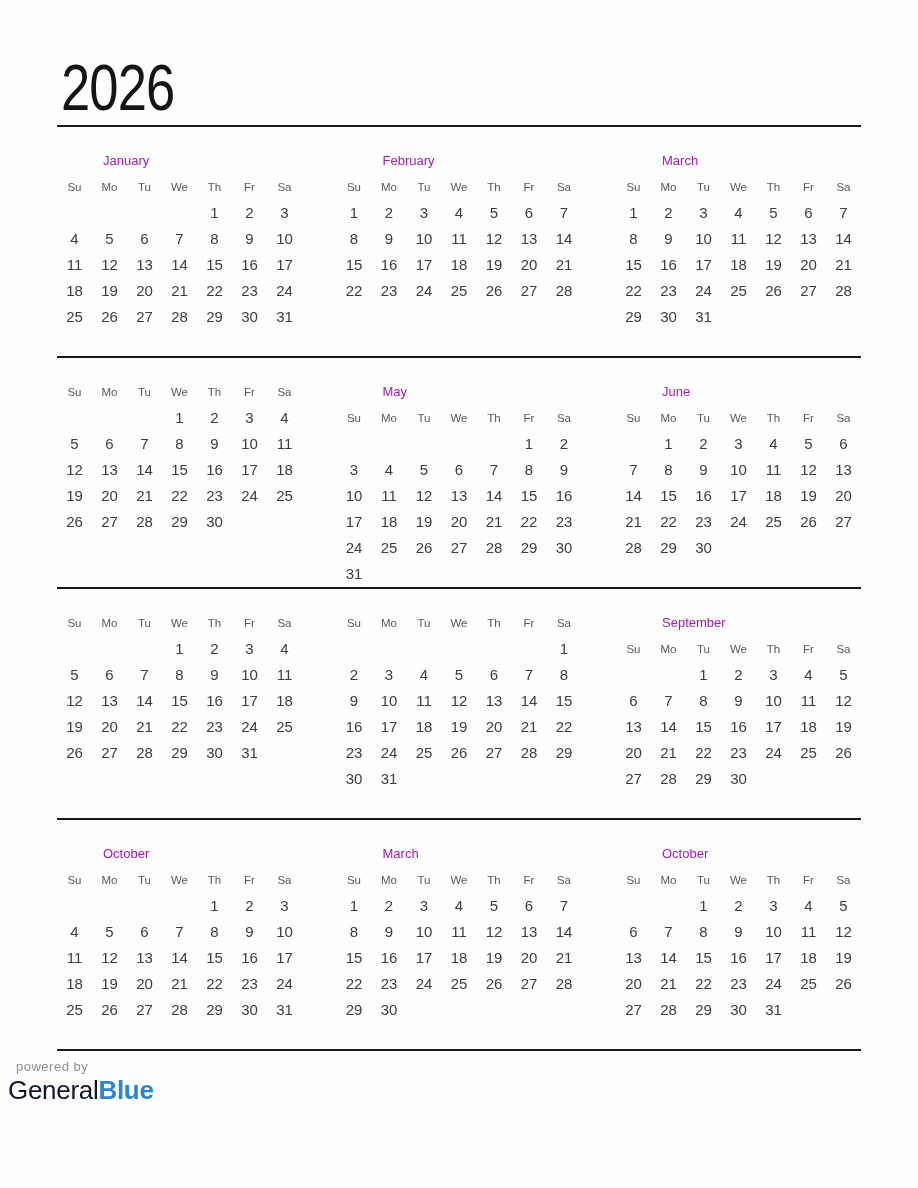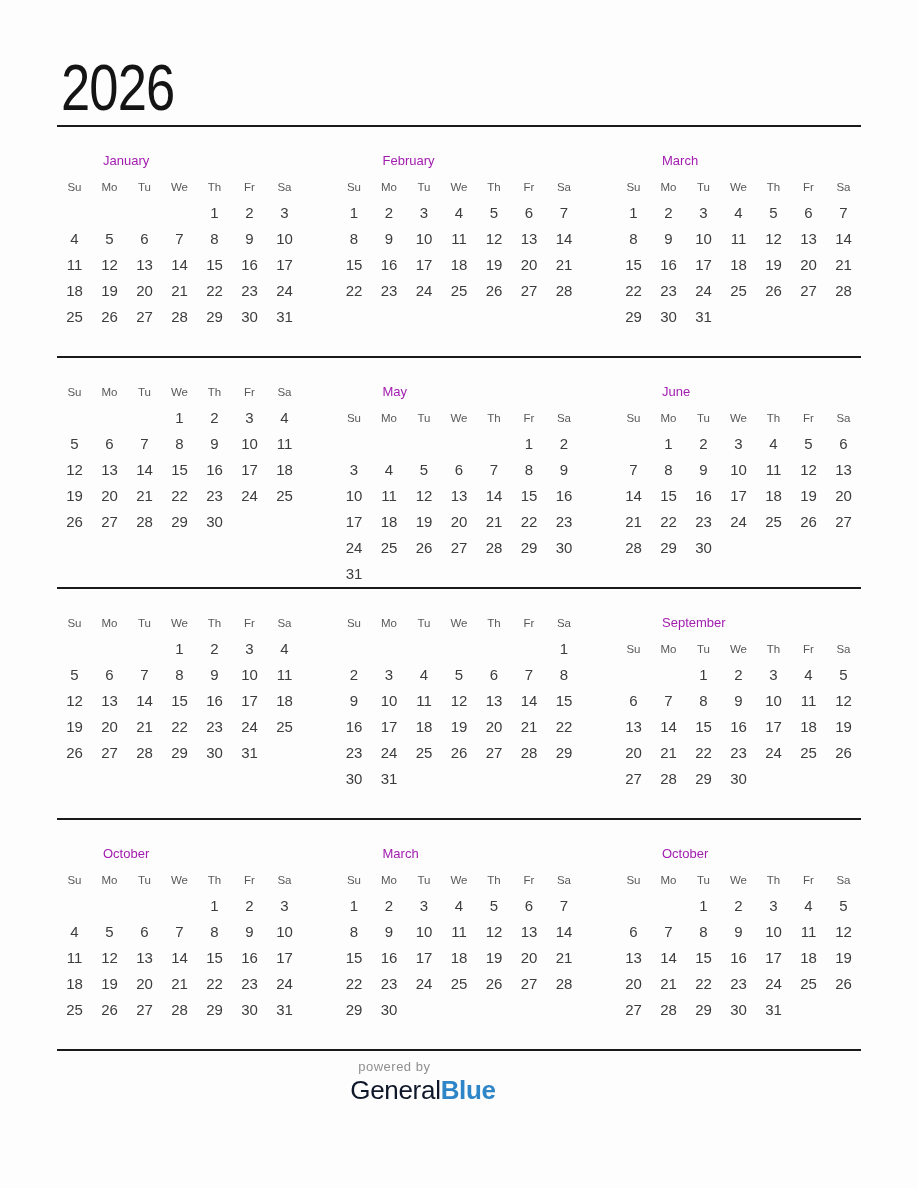--- a/index.html
+++ b/index.html
@@ -78,21 +78,21 @@
     height: 26px;
     padding: 0;
     font-size: 15px;
     color: #3d3d3d;
     text-align: center;
     vertical-align: middle;
   }
   
   .footer {
     display: flex;
-    justify-content: center;
+    justify-content: flex-start;
     padding-right: 80px;
     margin-top: 8px;
     margin-left: 8px;
   }
   .brand {
     text-align: left;
   }
   .powered {
     padding-left: 8px;
     font-size: 13px;

